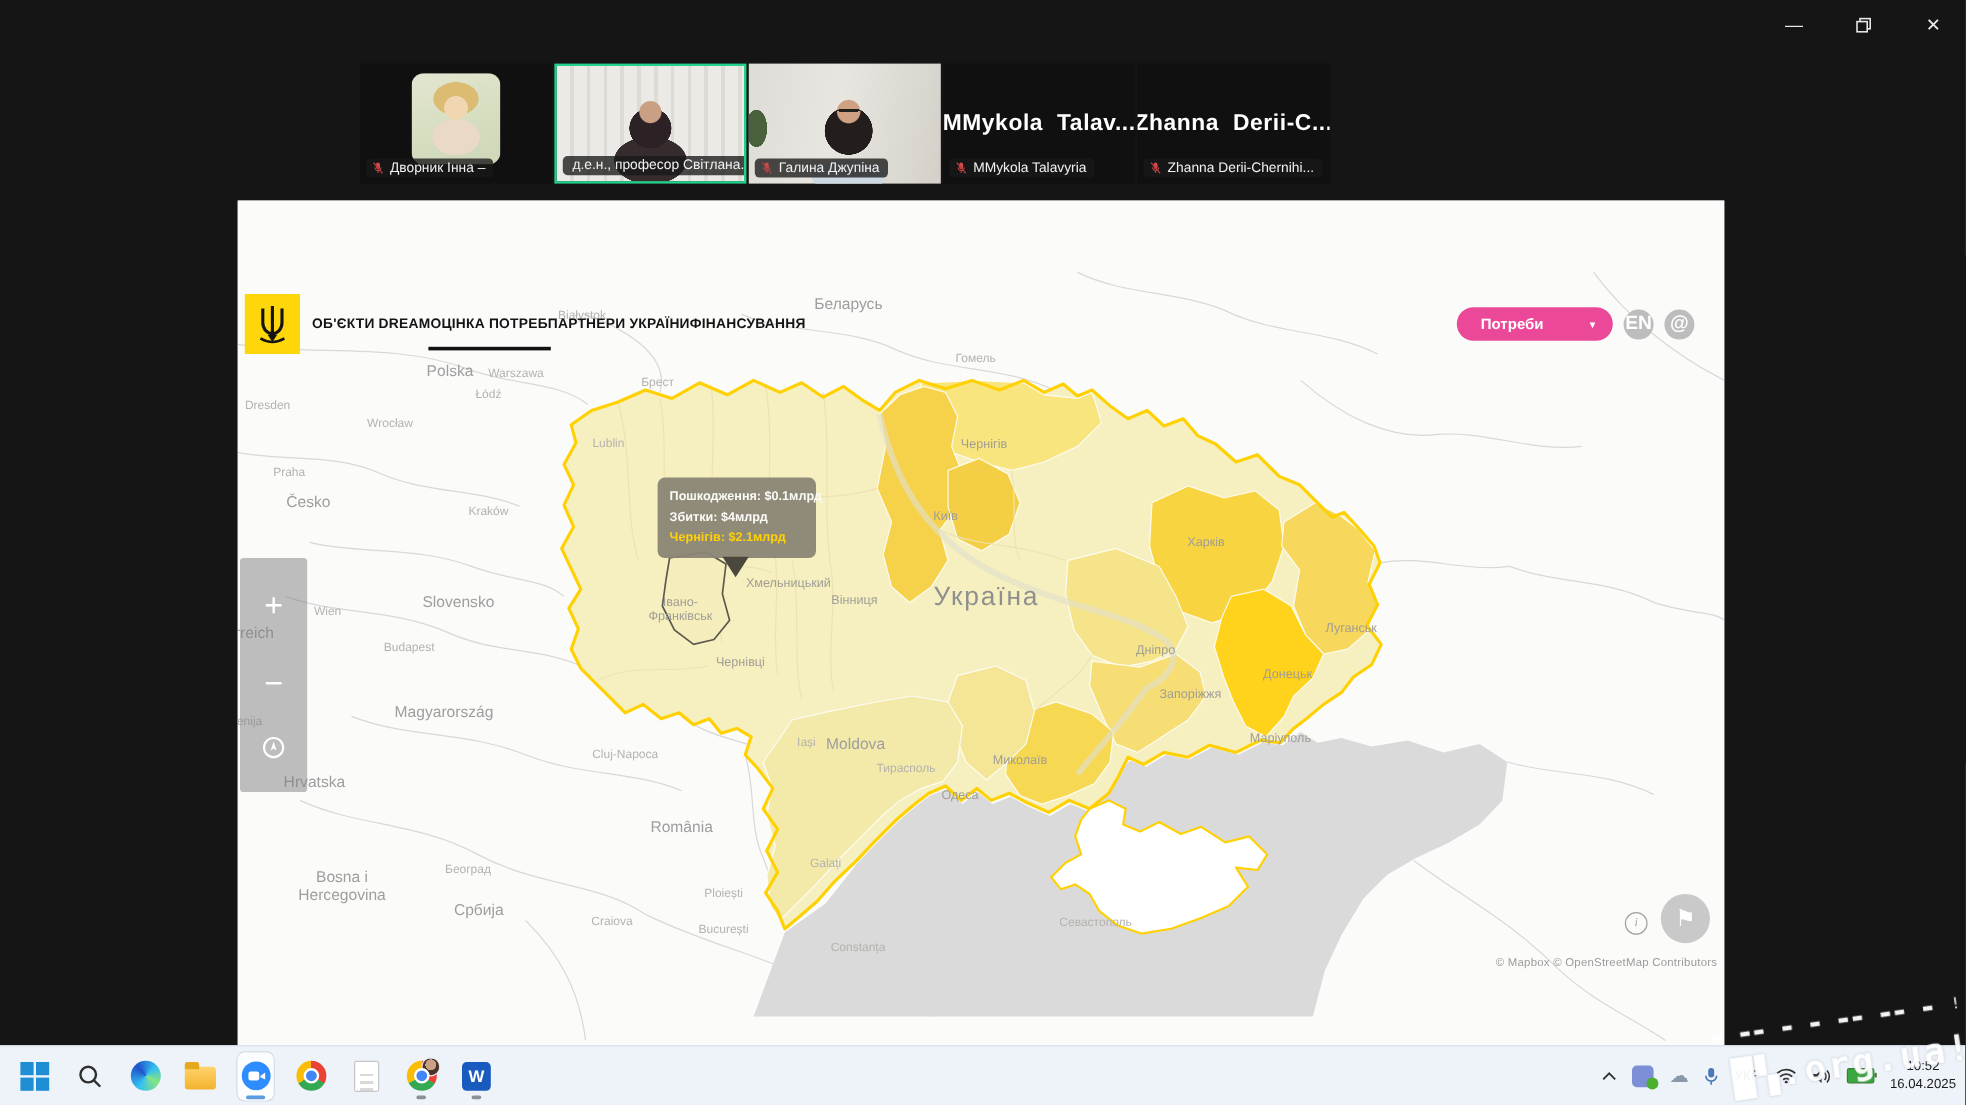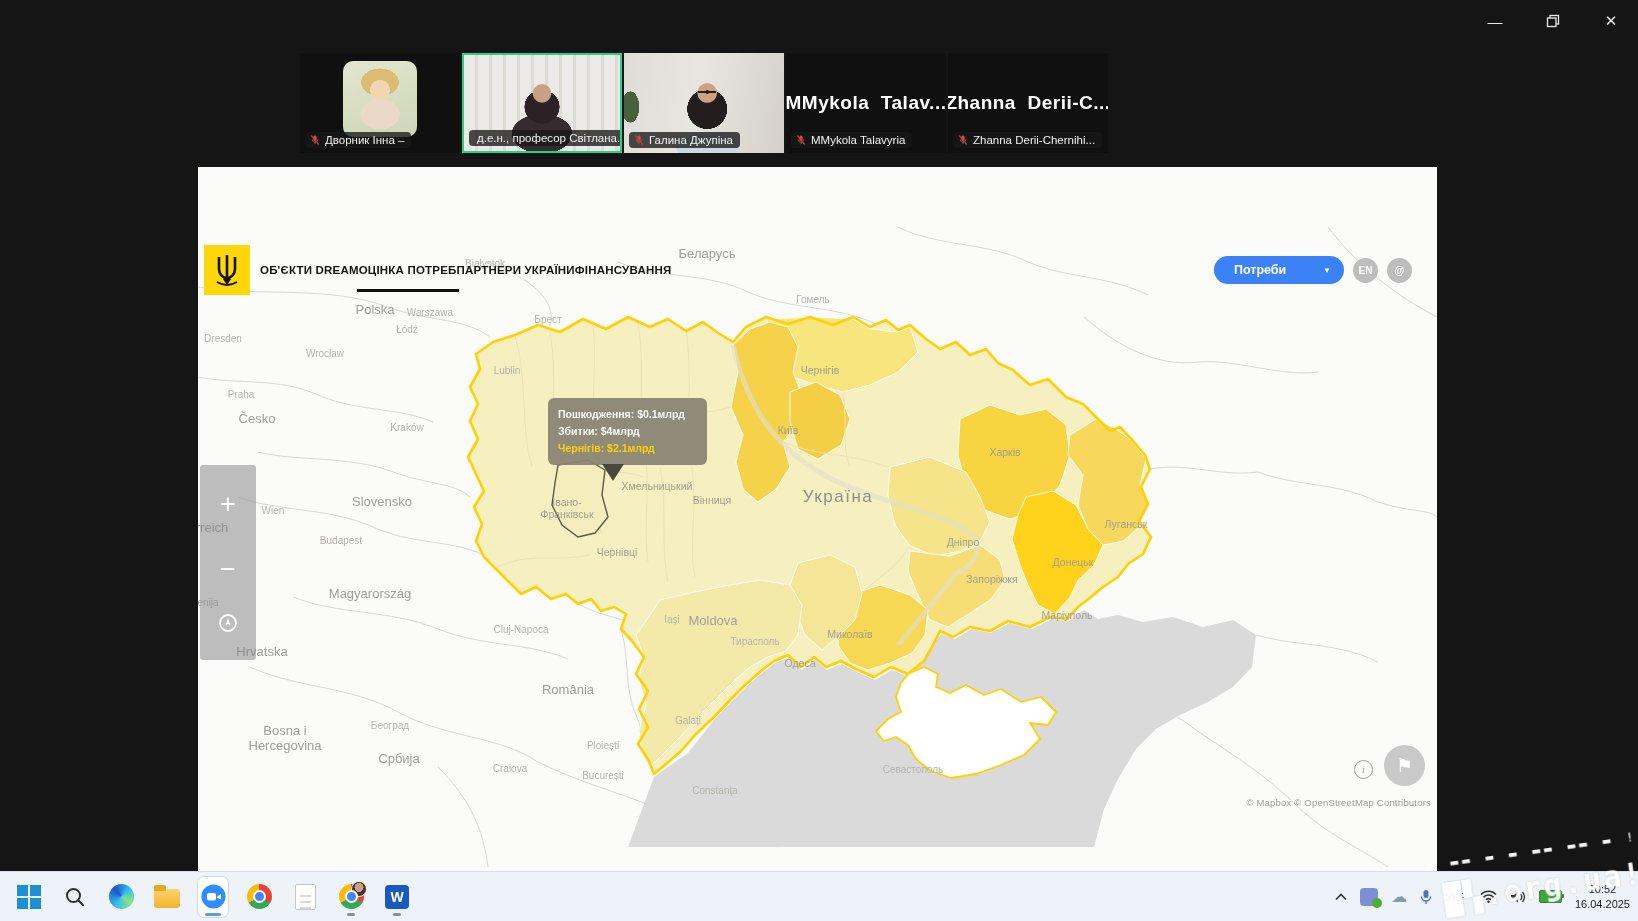--- a/index.html
+++ b/index.html
@@ -46,48 +46,48 @@
     color:#fff;font-weight:bold;font-size:19px;letter-spacing:.5px;white-space:pre;}
   .plabel{position:absolute;left:5px;bottom:5px;display:flex;align-items:center;gap:4px;
     background:rgba(24,24,24,.78);border-radius:4px;padding:2px 7px 2px 4px;
     color:#f1f1f1;font-size:11.5px;white-space:nowrap;max-width:152px;overflow:hidden;}
 
   
   .share{position:absolute;left:198px;top:167px;width:1239px;height:705px;background:#fff;overflow:hidden;}
   .share svg.map{position:absolute;left:0;top:0;}
   .map-labels{position:absolute;inset:0;pointer-events:none;}
   .maplabel{position:absolute;transform:translate(-50%,-50%);white-space:pre;text-align:center;}
-  .maplabel.big{font-size:17px;color:#8f8f8f;letter-spacing:1.5px;margin-left:16px;}
+  .maplabel.big{font-size:22px;color:#8f8f8f;letter-spacing:1.5px;}
   .maplabel.country{font-size:13px;color:#9e9e9e;}
   .maplabel.city{font-size:10px;color:#b5b3ae;}
   .maplabel.cityua{font-size:10.5px;color:#a19e96;}
 
   
   .dnav{position:absolute;top:78px;left:0;right:0;height:52px;z-index:5;}
   .dlogo{position:absolute;left:6px;top:0;width:46px;height:50px;background:#ffd60a;
     display:flex;align-items:center;justify-content:center;}
   .dtabs{position:absolute;left:62px;top:0;height:50px;display:flex;align-items:center;}
   .dtab{position:relative;font-weight:bold;font-size:11.5px;color:#141414;letter-spacing:.2px;cursor:default;}
   .dtab.active::after{content:"";position:absolute;left:-2px;right:-2px;bottom:-16px;height:3.5px;background:#111;}
   .dright{position:absolute;right:25px;top:11px;display:flex;align-items:center;gap:9px;}
-  .needs{width:130px;height:28px;background:#3b82f6;border-radius:15px;color:#fff;
+  .needs{width:130px;height:28px;background:#ec4899;border-radius:15px;color:#fff;
     display:flex;align-items:center;justify-content:space-between;padding:0 13px 0 20px;
     box-sizing:border-box;font-size:12.5px;font-weight:bold;}
   .needs .caret{font-size:8px;}
   .navcirc{width:25px;height:25px;border-radius:50%;background:#bdbdbd;color:#fff;
-    display:flex;align-items:center;justify-content:center;font-size:10px;font-weight:bold;}
+    display:flex;align-items:center;justify-content:center;font-size:16px;font-weight:bold;}
 
   
   .zctrl{position:absolute;left:2px;top:298px;width:56px;height:195px;background:rgba(128,128,128,.5);
     border-radius:3px;display:flex;flex-direction:column;align-items:center;z-index:4;}
   .zbtn{color:#fff;font-size:27px;line-height:1;width:100%;text-align:center;}
   .zb-in{margin-top:26px;} .zb-out{margin-top:38px;} .zb-loc{margin-top:28px;}
 
   
-  .mtip{position:absolute;left:350px;top:231px;width:159px;background:rgba(138,133,116,.95);
+  .mtip{position:absolute;left:350px;top:231px;width:132px;background:rgba(138,133,116,.95);
     border-radius:6px;padding:8px 10px;box-sizing:border-box;z-index:6;}
   .mtip div{font-size:10.5px;font-weight:bold;color:#fbfbf8;line-height:1.62;white-space:nowrap;}
   .mtip .hl{color:#ffd008;}
   .tip-marker{position:absolute;left:404px;top:297px;width:0;height:0;z-index:6;
     border-left:11px solid rgba(0,0,0,0);border-right:11px solid rgba(0,0,0,0);border-top:17px solid #4a483d;}
 
   
   .info-btn{position:absolute;left:1156px;top:593px;width:17px;height:17px;border-radius:50%;
     border:1.5px solid #a2a2a2;color:#a2a2a2;font-size:10px;font-style:italic;
     font-family:"Liberation Serif",serif;display:flex;align-items:center;justify-content:center;z-index:5;}

